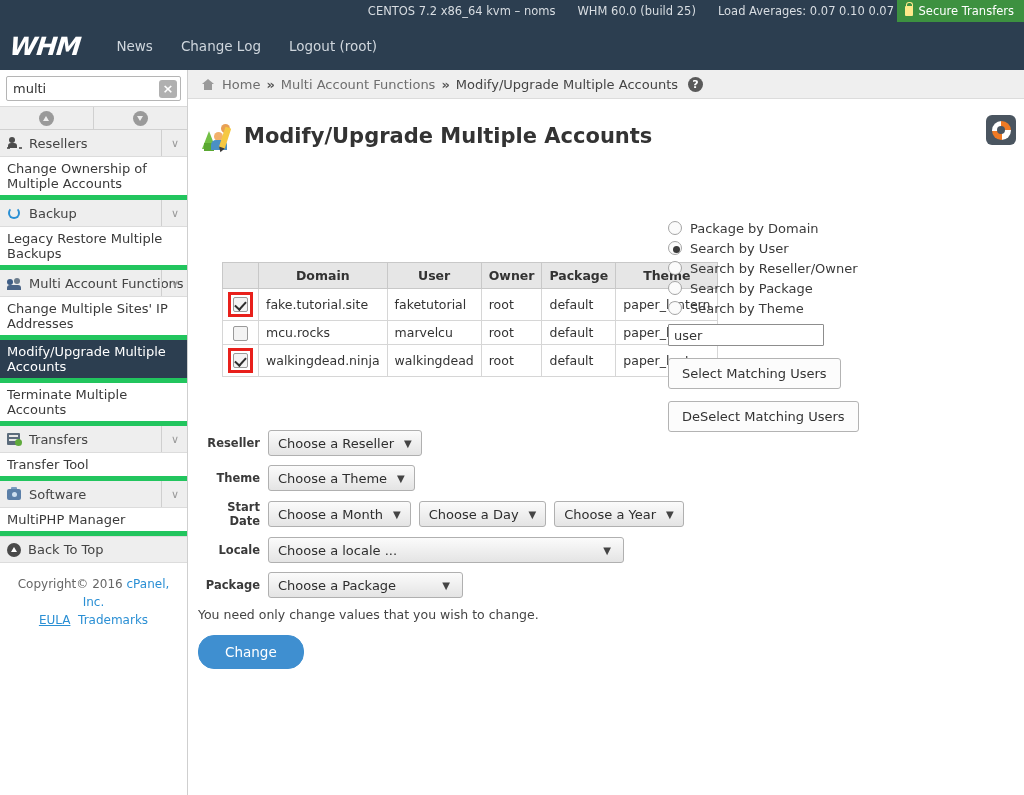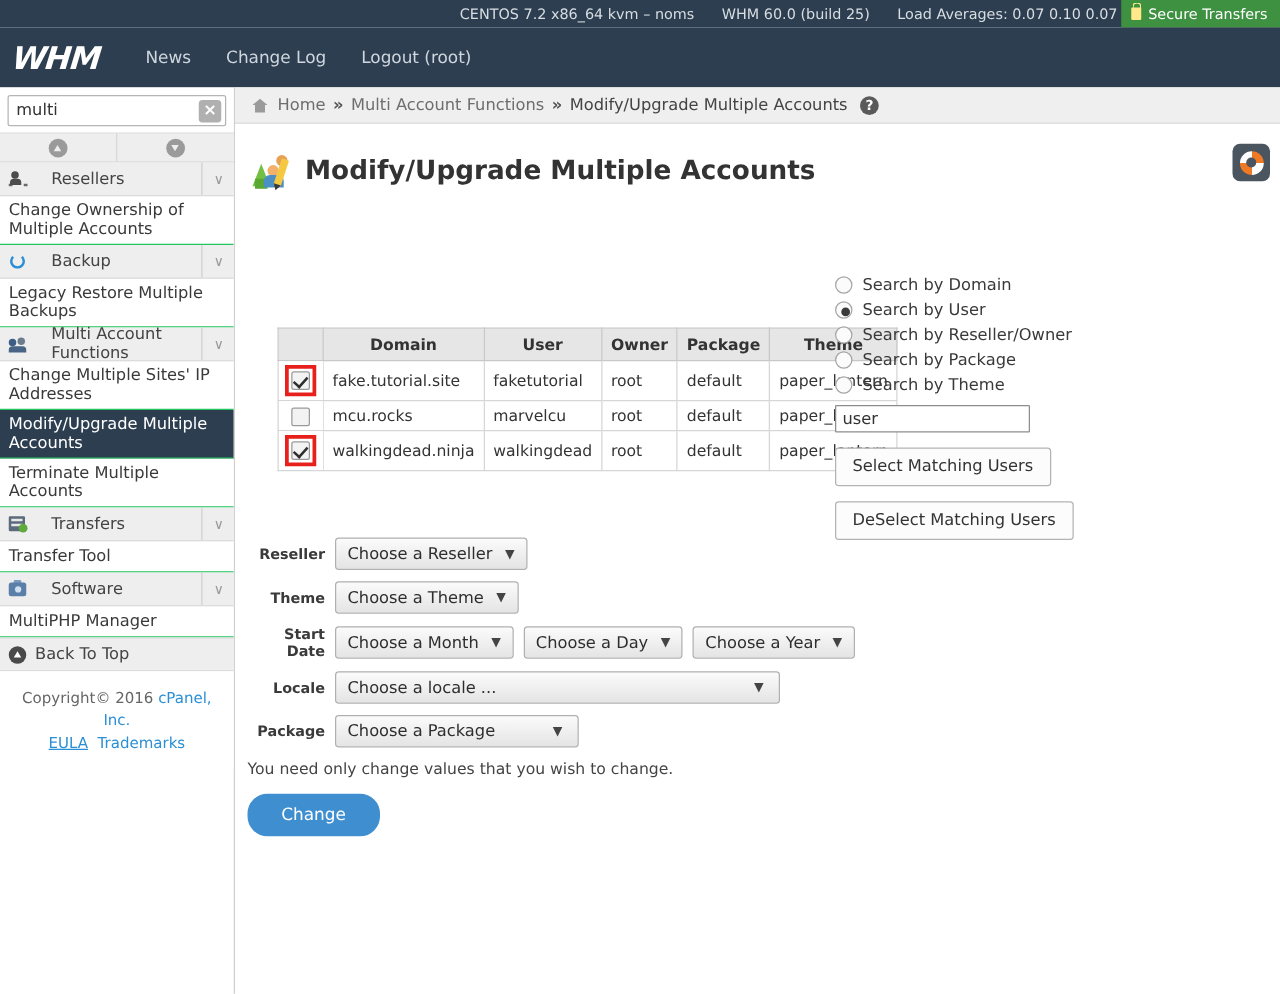--- a/index.html
+++ b/index.html
@@ -106,32 +106,31 @@
     border-left: 3.5px solid transparent; border-right: 3.5px solid transparent;
   }
   .circ.up::after { border-bottom: 5px solid #eee; }
   .circ.down::after { border-top: 5px solid #eee; top: 5px; }
 
   .cat-item {
     height: 27px; display: flex; align-items: center;
     background: #eeeeee; border-bottom: 1px solid #dcdcdc;
     padding-left: 7px; font-size: 13px; color: #444; cursor: pointer;
     position: relative;
-    gap: 12px;
   }
   .cat-item .cat-ico { width: 16px; height: 14px; margin-right: 6px; flex: 0 0 16px; position: relative; }
   .cat-chev {
     position: absolute; right: 8px; top: 0; height: 100%;
     display: flex; align-items: center; color: #999; font-size: 11px;
     padding-left: 9px; border-left: 1px solid #cfcfcf;
   }
   .leaf-item {
     min-height: 25px; display: flex; align-items: center;
     padding: 4px 7px 4px 7px; font-size: 13px; color: #3a3a3a;
-    border-bottom: 1px solid #22c55e; background: #fff; cursor: pointer;
+    border-bottom: 5px solid #22c55e; background: #fff; cursor: pointer;
     line-height: 15px;
   }
   .leaf-item.active { background: #2c3e50; color: #ffffff; }
   #backtotop {
     height: 27px; display: flex; align-items: center; background: #eeeeee;
     border-bottom: 1px solid #dcdcdc; border-top: 1px solid #dcdcdc;
     padding-left: 7px; font-size: 13px; color: #444; cursor: pointer;
   }
   #backtotop .bt-ico {
     width: 14px; height: 14px; border-radius: 50%; background: #4a4a4a;
@@ -505,21 +504,21 @@
           <td>default</td>
           <td>paper_lantern</td>
         </tr>
       </tbody>
   </table>
 
   <div id="search-panel">
     <div id="radio-list">
         <div class="radio-row">
           <span class="radio"></span>
-          <span class="radio-label">Search by Domain</span>
+          <span class="radio-label">Package by Domain</span>
         </div>
         <div class="radio-row">
           <span class="radio sel"></span>
           <span class="radio-label">Search by User</span>
         </div>
         <div class="radio-row">
           <span class="radio"></span>
           <span class="radio-label">Search by Reseller/Owner</span>
         </div>
         <div class="radio-row">

